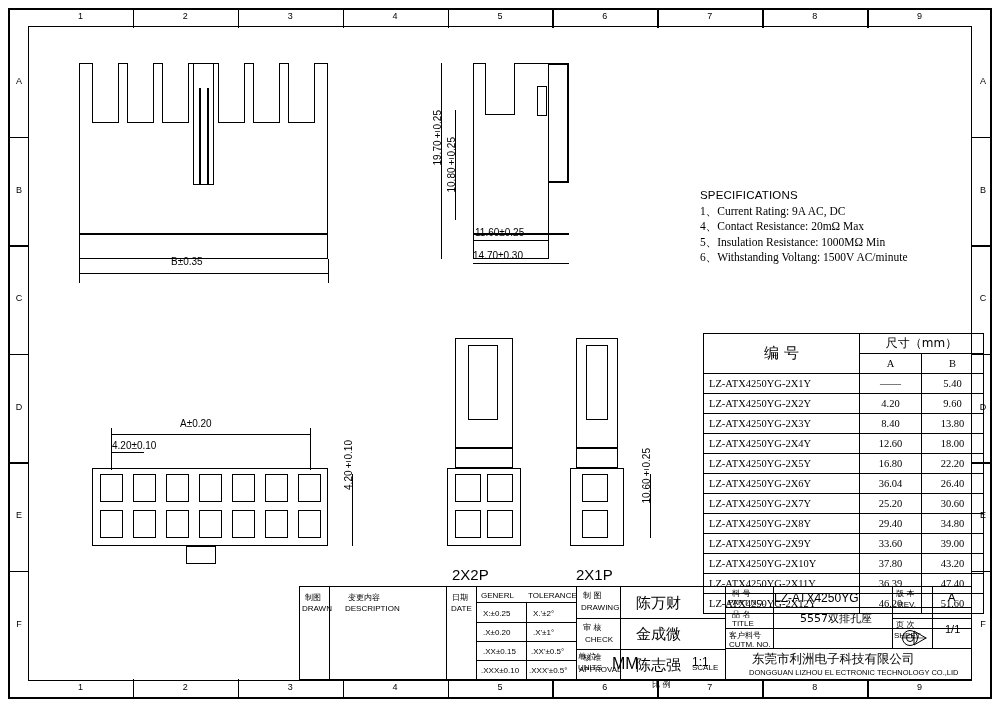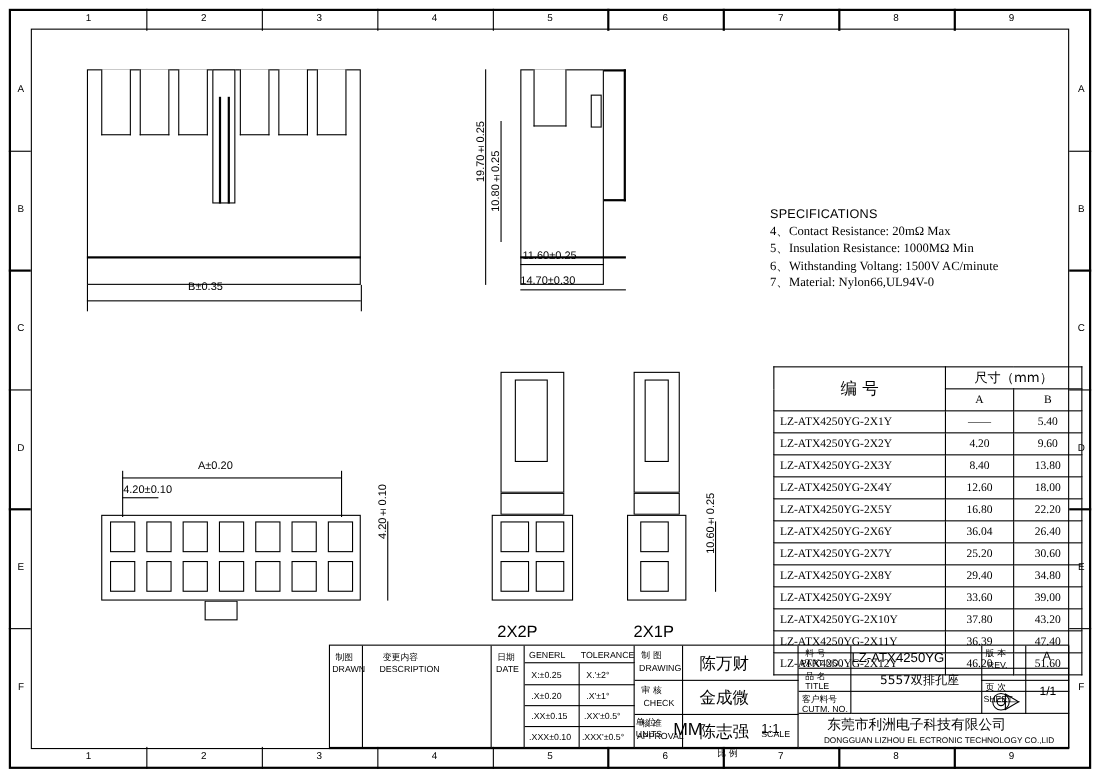--- a/index.html
+++ b/index.html
@@ -201,24 +201,24 @@
     <div class="box" style="left:570px;top:468px;width:54px;height:78px;"></div>
     <div class="box" style="left:582px;top:474px;width:26px;height:28px;"></div>
     <div class="box" style="left:582px;top:510px;width:26px;height:28px;"></div>
     <div class="ln" style="left:650px;top:474px;width:1px;height:64px;"></div>
     <div class="dim-txt vert" style="left:641px;top:448px;">10.60±0.25</div>
     <div class="label-2x2p" style="left:576px;top:566px;">2X1P</div>
   </div>
 
   <div id="specs">
     <div class="sp-title">SPECIFICATIONS</div>
+    <div>1、Current Rating: 9A AC, DC</div>
     <div>4、Contact Resistance: 20mΩ Max</div>
     <div>5、Insulation Resistance: 1000MΩ Min</div>
     <div>6、Withstanding Voltang: 1500V AC/minute</div>
-    <div>7、Material: Nylon66,UL94V-0</div>
   </div>
 
   <table id="dimtable">
     <tbody id="dimtable-body">
       <tr>
         <td class="hdr-big" rowspan="2">编 号</td>
         <td class="hdr-mm" colspan="2">尺寸（mm）</td>
       </tr>
       <tr>
         <td>A</td>

